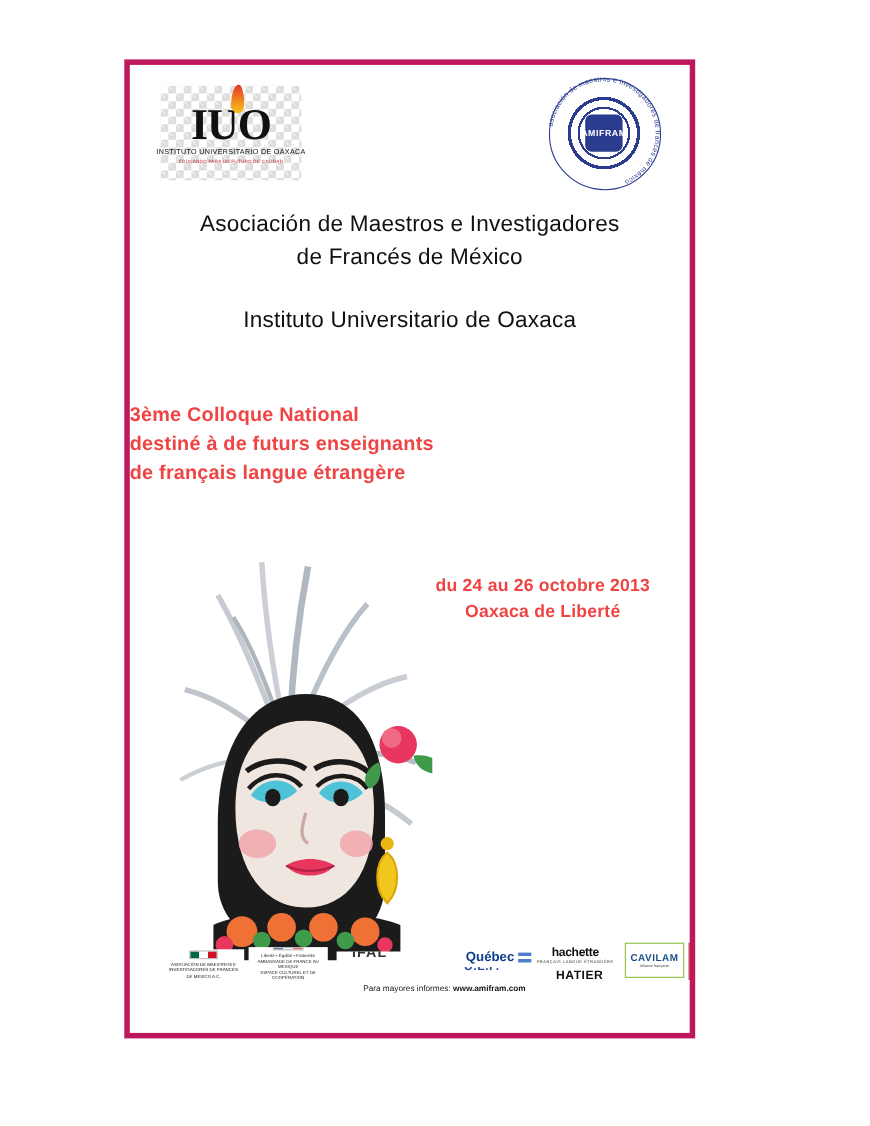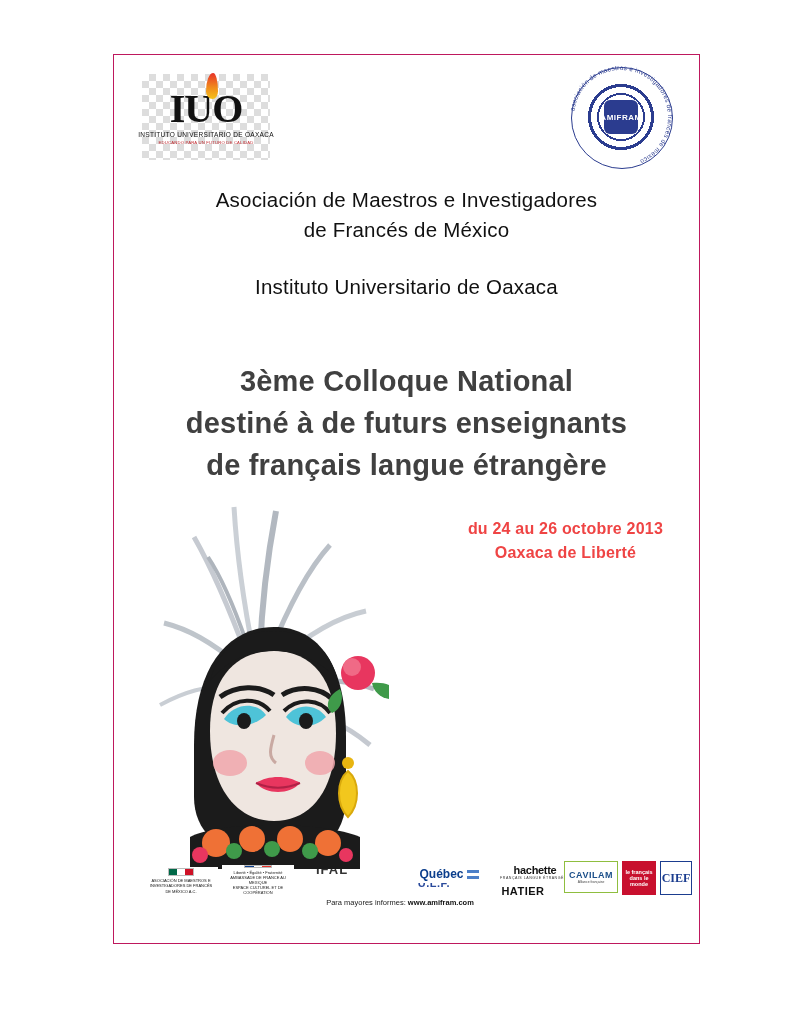--- a/index.html
+++ b/index.html
@@ -10,24 +10,24 @@
   body {
     width: 791px;
     height: 1024px;
     font-family: "Liberation Sans", sans-serif;
     position: relative;
   }
   .page {
     position: absolute;
     left: 113px;
     top: 54px;
-    width: 587px;
+    width: 519px;
     height: 890px;
     background: #ffffff;
-    border: 1px solid #be185d;
+    border: 5px solid #be185d;
     box-sizing: border-box;
     overflow: hidden;
   }
 
   
   .logo-iuo {
     position: absolute;
     left: 28px;
     top: 19px;
     width: 128px;
@@ -152,23 +152,23 @@
   .org-block .line2 { }
   .org-inst {
     margin-top: 28px;
   }
 
   .title-block {
     position: absolute;
     left: 0;
     top: 305px;
     width: 100%;
-    text-align: center;
-    color: #404040;
-    font-size: 29px;
+    text-align: left;
+    color: #ef4444;
+    font-size: 18px;
     font-weight: bold;
     line-height: 1.45;
     letter-spacing: .2px;
   }
 
   .date-block {
     position: absolute;
     right: 36px;
     top: 462px;
     text-align: center;
@@ -244,21 +244,21 @@
   }
   .sp-quebec {
     left: 274px; top: 6px; width: 62px; height: 18px;
     color: #0b3e8c; font-weight: bold; font-size: 12px;
   }
   .sp-quebec .bars {
     display: inline-block; width: 12px; height: 9px; margin-left: 3px;
     background: linear-gradient(to bottom, #4d80c8 0 33%, #ffffff 33% 66%, #4d80c8 66% 100%);
   }
   .sp-hachette {
-    left: 356px; top: 2px; width: 70px; height: 22px;
+    left: 340px; top: 2px; width: 70px; height: 22px;
     flex-direction: column; color: #111;
   }
   .sp-hachette .wm { font-size: 11px; font-weight: bold; letter-spacing: -.3px; }
   .sp-hachette .sub { font-size: 3.6px; letter-spacing: .5px; color:#333; }
   .sp-hatier {
     left: 348px; top: 24px; width: 62px; height: 16px;
     color: #111; font-size: 11px; font-weight: bold; letter-spacing: .5px;
   }
   .sp-cavilam {
     left: 420px; top: 2px; width: 54px; height: 32px;

